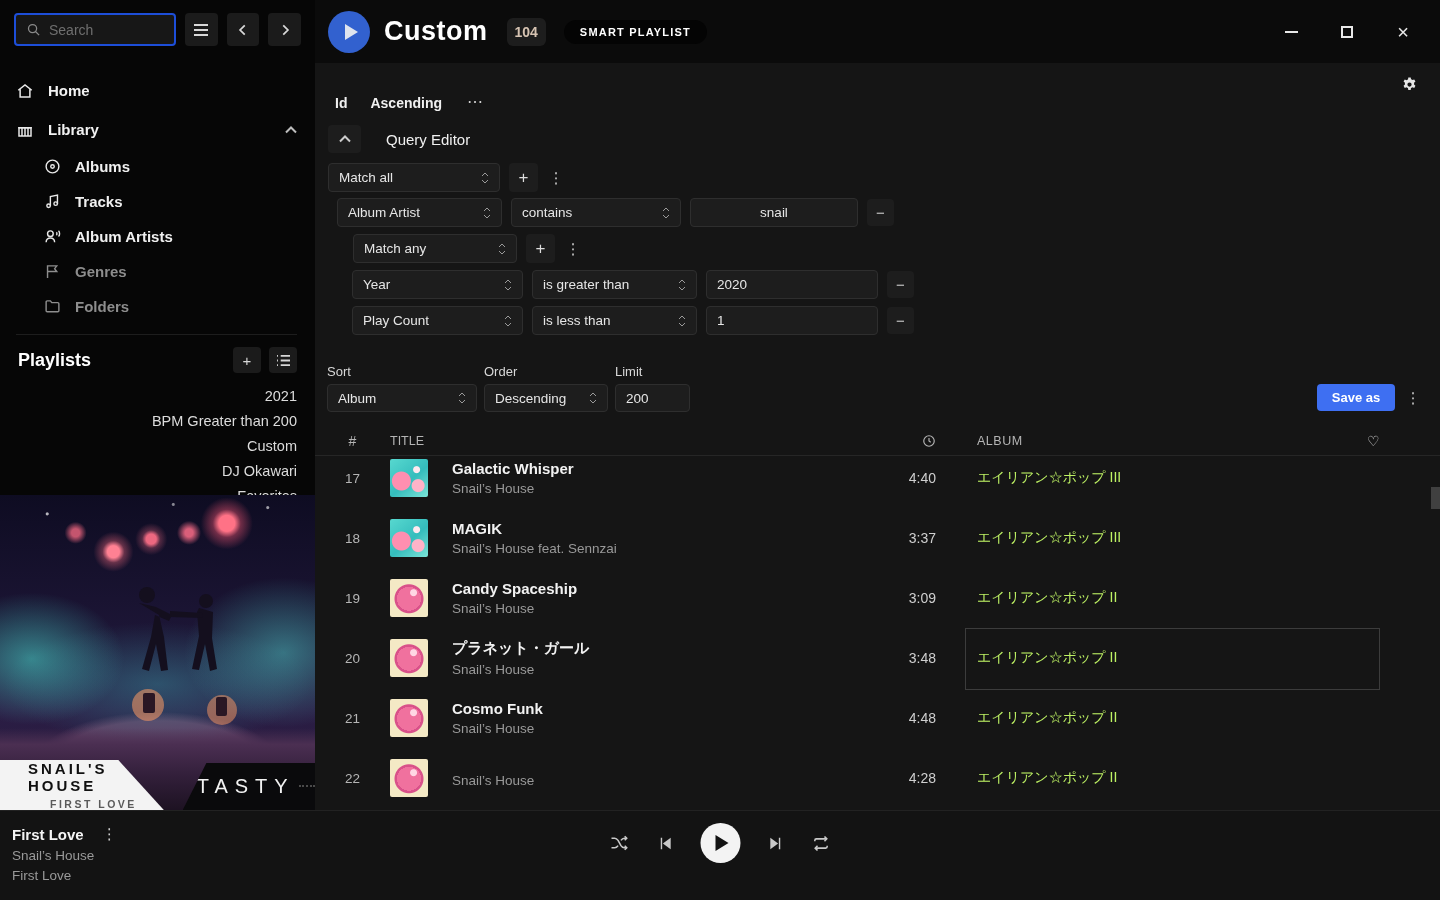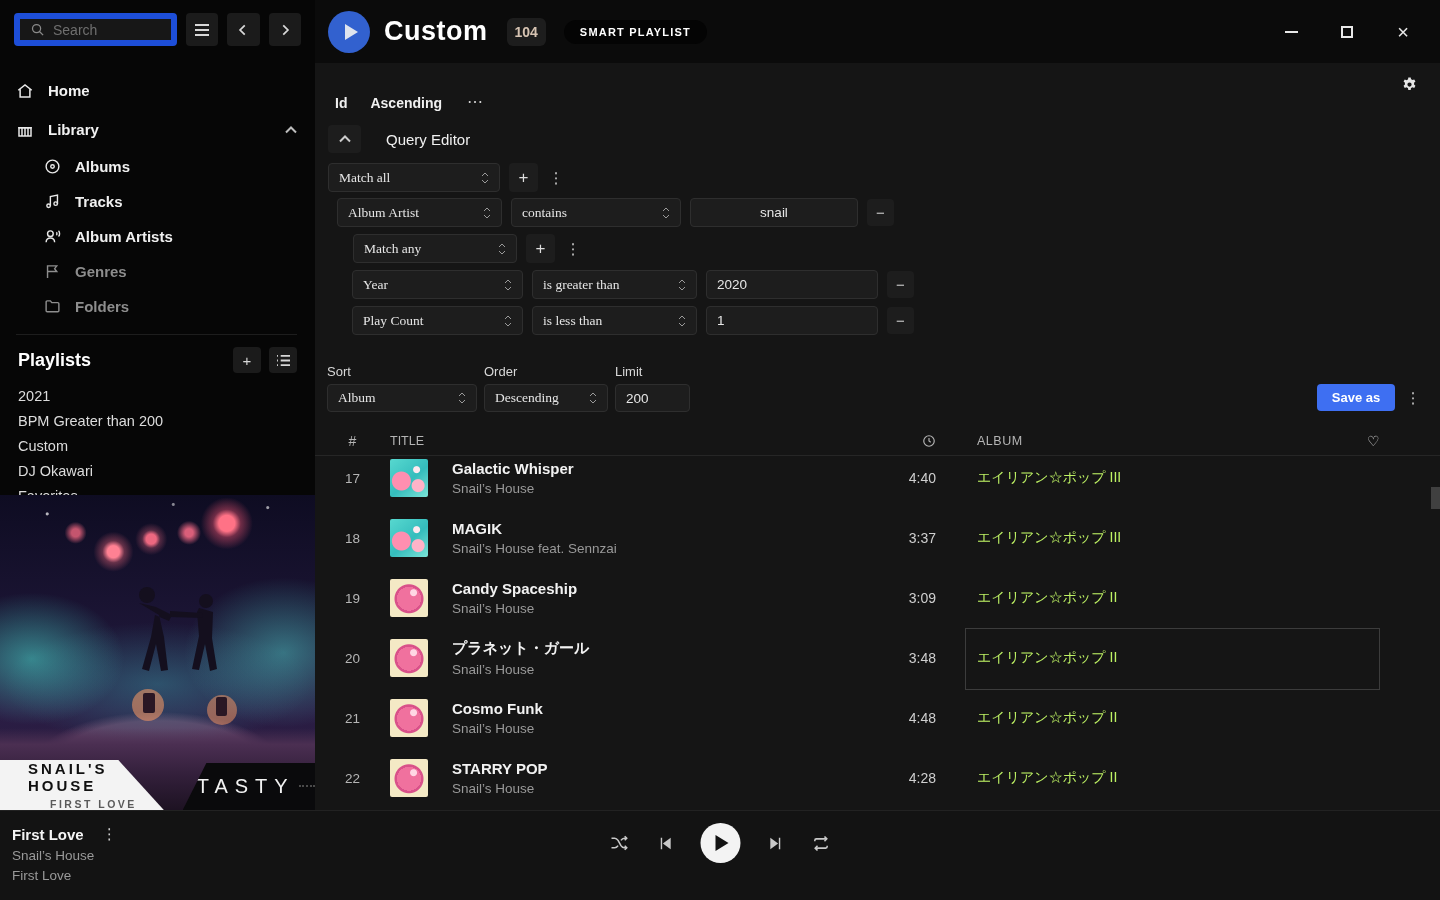--- a/index.html
+++ b/index.html
@@ -3,41 +3,41 @@
 <meta charset="utf-8">
 <style>
   * { margin:0; padding:0; box-sizing:border-box; }
   html,body { width:1440px; height:900px; overflow:hidden; background:#000;
     font-family:"Liberation Sans", sans-serif; color:#eee; }
   .app { position:relative; width:1440px; height:900px; background:#0b0b0b; }
 
   
   .sidebar { position:absolute; left:0; top:0; width:315px; height:810px; background:#060606; }
   .search-row { display:flex; gap:9px; padding:13px 14px 0 14px; align-items:center; }
-  .search-box { width:163px; height:33px; background:#171717; border:6px solid #1d4ed8; border-radius:4px;
+  .search-box { width:163px; height:33px; background:#171717; border:2px solid #1d4ed8; border-radius:4px;
     display:flex; align-items:center; padding:0 10px; gap:8px; }
   .search-box input { background:transparent; border:none; outline:none; color:#ddd; font-size:14px; width:110px; }
   .search-box input::placeholder { color:#6f6f6f; }
   .sq-btn { width:33px; height:33px; background:#1b1b1b; border-radius:4px; display:flex;
     align-items:center; justify-content:center; color:#d8d8d8; cursor:pointer; }
   .side-nav { padding:25px 18px 0 16px; }
   .nav-row { display:flex; align-items:center; gap:14px; height:39px; color:#f2f2f2;
     font-weight:700; font-size:15px; cursor:pointer; }
   .nav-row .spacer { flex:1; }
   .sub-rows { padding-left:28px; }
   .sub-row { display:flex; align-items:center; gap:14px; height:35px; font-weight:700; font-size:15px;
     color:#f0f0f0; cursor:pointer; }
   .sub-row.dim { color:#8d8d8d; }
   .side-divider { border:none; border-top:1px solid #1d1d1d; margin:10px 0 0 0; }
   .pl-header { display:flex; align-items:center; padding:12px 18px 0 18px; }
   .pl-title { font-size:18px; font-weight:700; color:#fff; flex:1; }
   .pl-btn { width:28px; height:26px; background:#1b1b1b; border-radius:4px; display:flex;
     align-items:center; justify-content:center; color:#d8d8d8; margin-left:8px; cursor:pointer; font-size:15px; }
   .pl-list { padding:10px 18px 0 18px; }
-  .pl-item { height:25px; font-size:14.5px; color:#dcdcdc; display:flex; align-items:center; cursor:pointer; }
+  .pl-item { height:25px; font-size:14.5px; color:#dcdcdc; display:flex; align-items:center; cursor:pointer;justify-content:flex-end; }
 
   
   .now-art { position:absolute; left:0; top:495px; width:315px; height:315px; overflow:hidden;
     background:
       radial-gradient(circle at 15% 6%, rgba(255,255,255,.7) 0 1px, transparent 2px),
       radial-gradient(circle at 85% 4%, rgba(255,255,255,.6) 0 1px, transparent 2px),
       radial-gradient(circle at 55% 3%, rgba(255,255,255,.5) 0 1px, transparent 2px),
       radial-gradient(circle at 72% 9%, #ff7286 0 8px, rgba(255,90,120,.4) 14px, transparent 26px),
       radial-gradient(circle at 36% 18%, #ff8193 0 6px, rgba(255,110,130,.35) 11px, transparent 20px),
       radial-gradient(circle at 48% 14%, #ec6880 0 5px, rgba(236,104,128,.3) 9px, transparent 16px),
@@ -89,21 +89,21 @@
   .sortbar .sb-dots { margin-left:25px; color:#cfcfcf; font-size:16px; letter-spacing:1px; cursor:pointer; }
   .gear { position:absolute; right:22px; top:13px; color:#e6e6e6; cursor:pointer; }
 
   .abs { position:absolute; }
   .qe-header { top:125px; left:13px; display:flex; align-items:center; gap:25px; }
   .qe-collapse { width:33px; height:28px; background:#1d1d1d; border-radius:4px; display:flex;
     align-items:center; justify-content:center; color:#ccc; cursor:pointer; }
   .qe-title { font-size:15px; color:#f0f0f0; font-weight:400; }
 
   .sel { height:29px; background:#1d1d1d; border:1px solid #2e2e2e; border-radius:4px; display:flex;
-    align-items:center; justify-content:space-between; padding:0 10px; font-size:13.5px; color:#e6e6e6; cursor:pointer;font-family:Liberation Serif, serif; }
+    align-items:center; justify-content:space-between; padding:0 10px; font-size:13.5px; color:#e6e6e6; cursor:pointer; }
   .sel .carets { display:flex; flex-direction:column; gap:2px; color:#9a9a9a; }
   .txt-in { height:29px; background:#1d1d1d; border:1px solid #2e2e2e; border-radius:4px; color:#e6e6e6;
     font-size:13.5px; padding:0 10px; outline:none; font-family:"Liberation Sans",sans-serif; }
   .mini-btn { width:29px; height:29px; background:#1d1d1d; border-radius:4px; display:flex;
     align-items:center; justify-content:center; color:#ddd; font-size:17px; cursor:pointer; }
   .dots-v { width:18px; text-align:center; color:#ccc; font-size:15px; cursor:pointer; }
   .minus-btn { width:27px; height:27px; background:#1d1d1d; border-radius:4px; display:flex;
     align-items:center; justify-content:center; color:#ccc; font-size:15px; cursor:pointer; }
   .q-row { display:flex; align-items:center; gap:9px; }
 
@@ -600,21 +600,20 @@
           </div>
         <div class="c-dur">4:48</div>
         <div class="c-album">
             <span>エイリアン☆ポップ II</span>
           </div>
       </div>
       <div class="trow">
         <div class="c-num">22</div>
         <div class="c-thumb art-cream"></div>
         <div class="c-title">
-            <div class="t">STARRY POP</div>
             <div class="a">Snail’s House</div>
           </div>
         <div class="c-dur">4:28</div>
         <div class="c-album">
             <span>エイリアン☆ポップ II</span>
           </div>
       </div>
     </div>
   </div>
 

